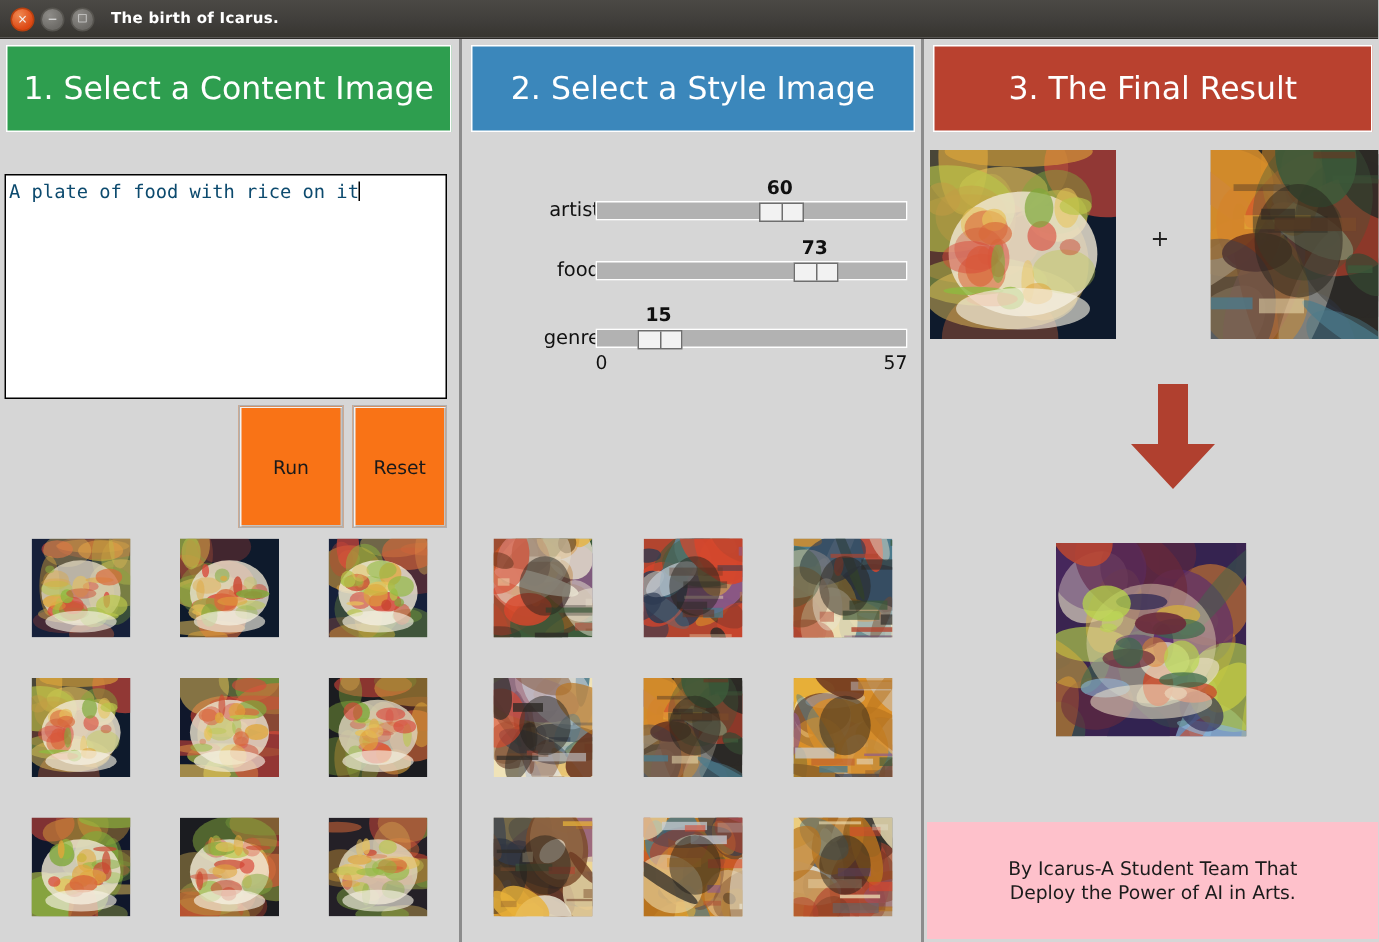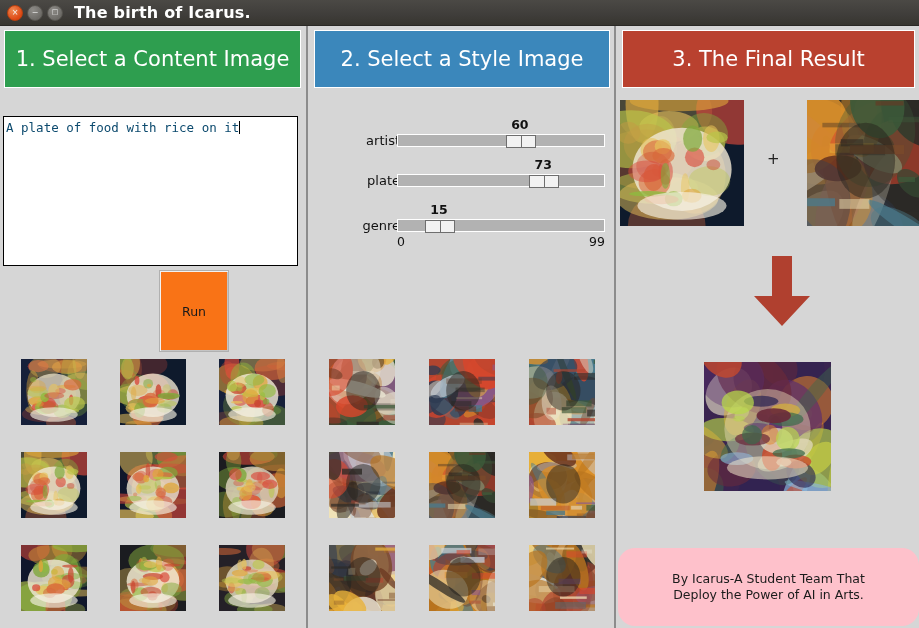--- a/index.html
+++ b/index.html
@@ -53,21 +53,21 @@
   .wbtn.min, .wbtn.max {
     background: radial-gradient(circle at 35% 30%, #8e8c88, #6d6b67 70%);
     border: 1px solid #56544f;
     color: #e8e8e8;
   }
   .wbtn .glyph { font-family: "DejaVu Sans", sans-serif; font-size: 8px; }
   .wbtn.max .glyph { font-size: 7px; }
   .wtitle {
     margin-left: 11px;
     color: #ffffff;
-    font-size: 16px;
+    font-size: 10px;
     font-weight: bold;
     font-family: "DejaVu Sans", sans-serif;
     letter-spacing: 0.2px;
   }
 
   
   .panel {
     position: absolute;
     top: 26px;
     height: 602px;
@@ -263,21 +263,20 @@
     background: #fec1cb;
     display: flex;
     align-items: center;
     justify-content: center;
     text-align: center;
     font-family: "DejaVu Sans", sans-serif;
     font-size: 12.5px;
     color: #1b1b1b;
     line-height: 16px;
     box-sizing: border-box;
-    border-radius: 17px;
   }
 
   
   .art { width: 100%; height: 100%; display: block; }
 </style>
 </head>
 <body>
 
 <div id="app">
 
@@ -295,20 +294,21 @@
     </div>
     <div class="wtitle">The birth of Icarus.</div>
   </div>
 
   <div class="panel" id="panel-content">
     <div class="header" id="hdr-content">1. Select a Content Image</div>
 
     <div class="prompt-text-wrap"><span>A plate of food with rice on it</span><span class="caret"></span></div>
 
     <div class="btn" id="btn-run-content">Run</div>
+    <div class="btn" id="btn-reset-content">Reset</div>
 
     <div class="thumb-grid" id="grid-content">
 
     <div class="thumb-cell">
           <div class="thumb">
             <svg class="art" viewBox="0 0 100 100" preserveAspectRatio="none">
               <rect width="100" height="100" fill="#16203a"></rect>
               <ellipse cx="61.9" cy="7.6" rx="37.0" ry="6.8" fill="#e0a63a" opacity="0.45"></ellipse>
               <ellipse cx="98.8" cy="21.2" rx="28.4" ry="25.6" fill="#b8c64a" opacity="0.46"></ellipse>
               <ellipse cx="90.3" cy="45.0" rx="32.1" ry="24.0" fill="#e8c25a" opacity="0.46"></ellipse>
@@ -736,35 +736,35 @@
 
     <div class="slider-row" id="row-artist">
       <div class="slider-label">artist</div>
       <div class="slider-value" id="val-artist" style="left: 211.879px;">60</div>
       <div class="slider-track">
         <div class="slider-handle" id="handle-artist" style="left: 107.879px;"></div>
       </div>
     </div>
 
     <div class="slider-row" id="row-style">
-      <div class="slider-label">plate</div>
+      <div class="slider-label">food</div>
       <div class="slider-value" id="val-style" style="left: 235.253px;">73</div>
       <div class="slider-track">
         <div class="slider-handle" id="handle-style" style="left: 131.253px;"></div>
       </div>
     </div>
 
     <div class="slider-row" id="row-genre">
       <div class="slider-label">genre</div>
       <div class="slider-value" id="val-genre" style="left: 130.97px;">15</div>
       <div class="slider-track">
         <div class="slider-handle" id="handle-genre" style="left: 26.9697px;"></div>
       </div>
       <div class="slider-min">0</div>
-      <div class="slider-max">99</div>
+      <div class="slider-max">57</div>
     </div>
 
     <div class="btn" id="btn-run-style">Run</div>
     <div class="btn" id="btn-random-style">Random</div>
 
     <div class="thumb-grid" id="grid-style">
 
     <div class="thumb-cell">
           <div class="thumb">
             <svg class="art" viewBox="0 0 100 100" preserveAspectRatio="none">

